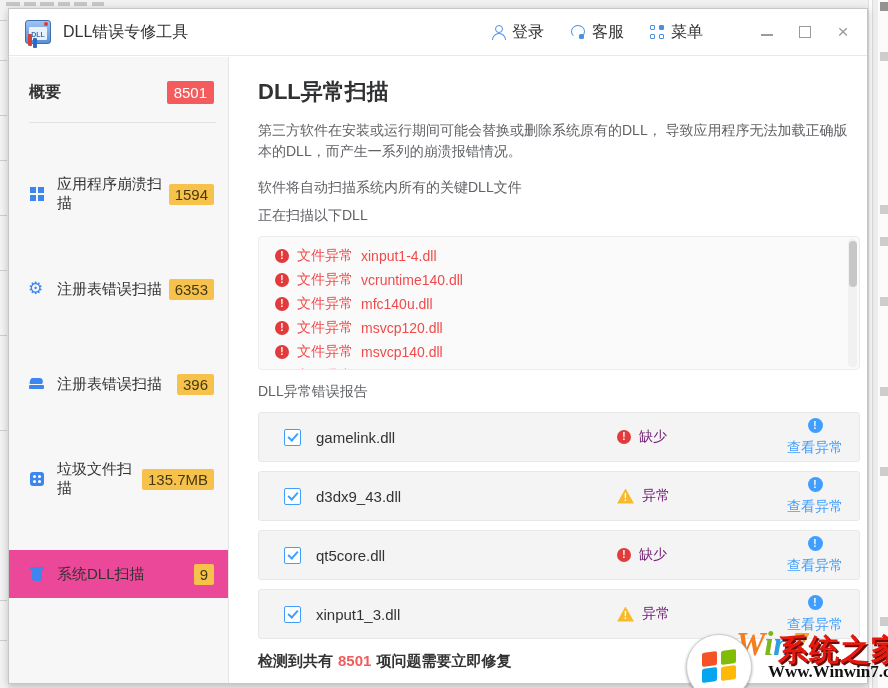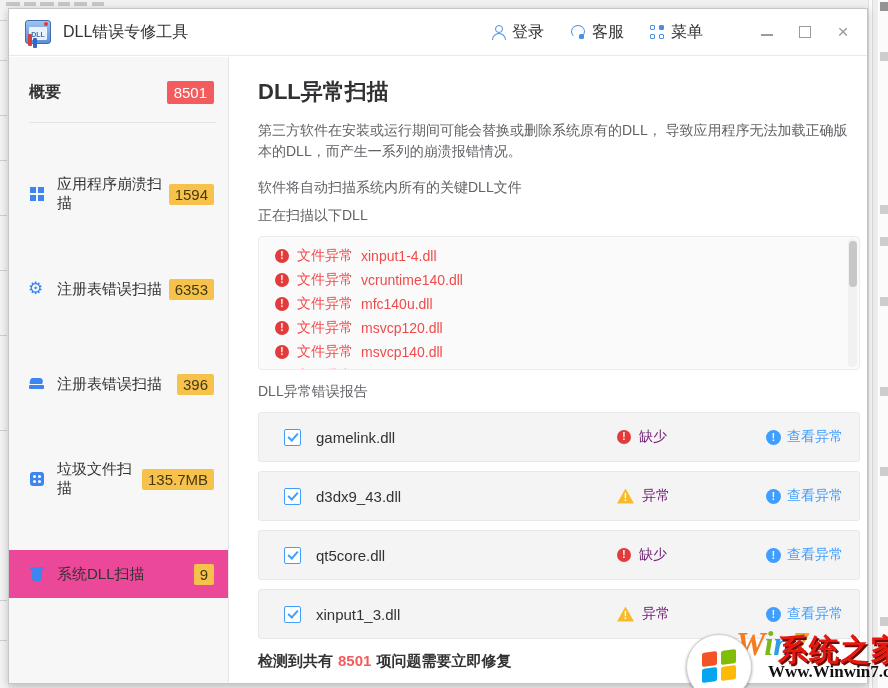--- a/index.html
+++ b/index.html
@@ -97,21 +97,21 @@
   .report-rows { width:602px; }
   .report-row { position:relative; height:50px; background:#f4f4f5; border:1px solid #e8e8ea; border-radius:3px; margin-bottom:9px;
     display:flex; align-items:center; padding:0 25px; }
   .checkbox { width:17px; height:17px; border:1.5px solid #409eff; border-radius:2px; background:#fff; position:relative; cursor:pointer; flex:0 0 17px; }
   .checkbox::after { content:""; position:absolute; left:3px; top:3.5px; width:8px; height:4px;
     border-left:2px solid #409eff; border-bottom:2px solid #409eff; transform:rotate(-48deg); }
   .report-row .file { margin-left:15px; font-size:15px; color:#333; }
   .report-row .status { position:absolute; left:358px; display:flex; align-items:center; gap:8px; font-size:14px; color:#701a75; }
   .ic-warn { width:17px; height:15px; background:#f7ba2a; clip-path:polygon(50% 0,100% 100%,0 100%); position:relative; flex:0 0 17px; }
   .ic-warn::after { content:"!"; position:absolute; left:0; right:0; bottom:0; color:#fff; font-size:10px; font-weight:bold; text-align:center; line-height:13px; }
-  .report-row .action { position:absolute; right:16px; display:flex; align-items:center; gap:6px; font-size:14px; color:#409eff; cursor:pointer; }
+  .report-row .action { position:absolute; right:16px; display:flex; align-items:center; gap:6px; font-size:14px; color:#409eff; cursor:pointer;flex-direction:column; }
   .ic-info { width:15px; height:15px; background:#409eff; border-radius:50%; position:relative; flex:0 0 15px; }
   .ic-info::after { content:"!"; position:absolute; left:0; right:0; top:0; bottom:0; color:#fff; font-size:10px; font-weight:bold; text-align:center; line-height:15px; }
 
   .summary { margin-top:13px; font-size:15px; font-weight:bold; color:#333; }
   .summary .count { color:#f45b5c; margin:0 5px; }
 
   .repair-btn { position:absolute; left:471px; top:573px; width:153px; height:44px; background:#3d7ff5; border:none;
     border-radius:6px; color:rgba(255,255,255,.95); font-size:16px; letter-spacing:3px; cursor:pointer;
     font-family:"Liberation Sans","DejaVu Sans",sans-serif; z-index:1; }
 

